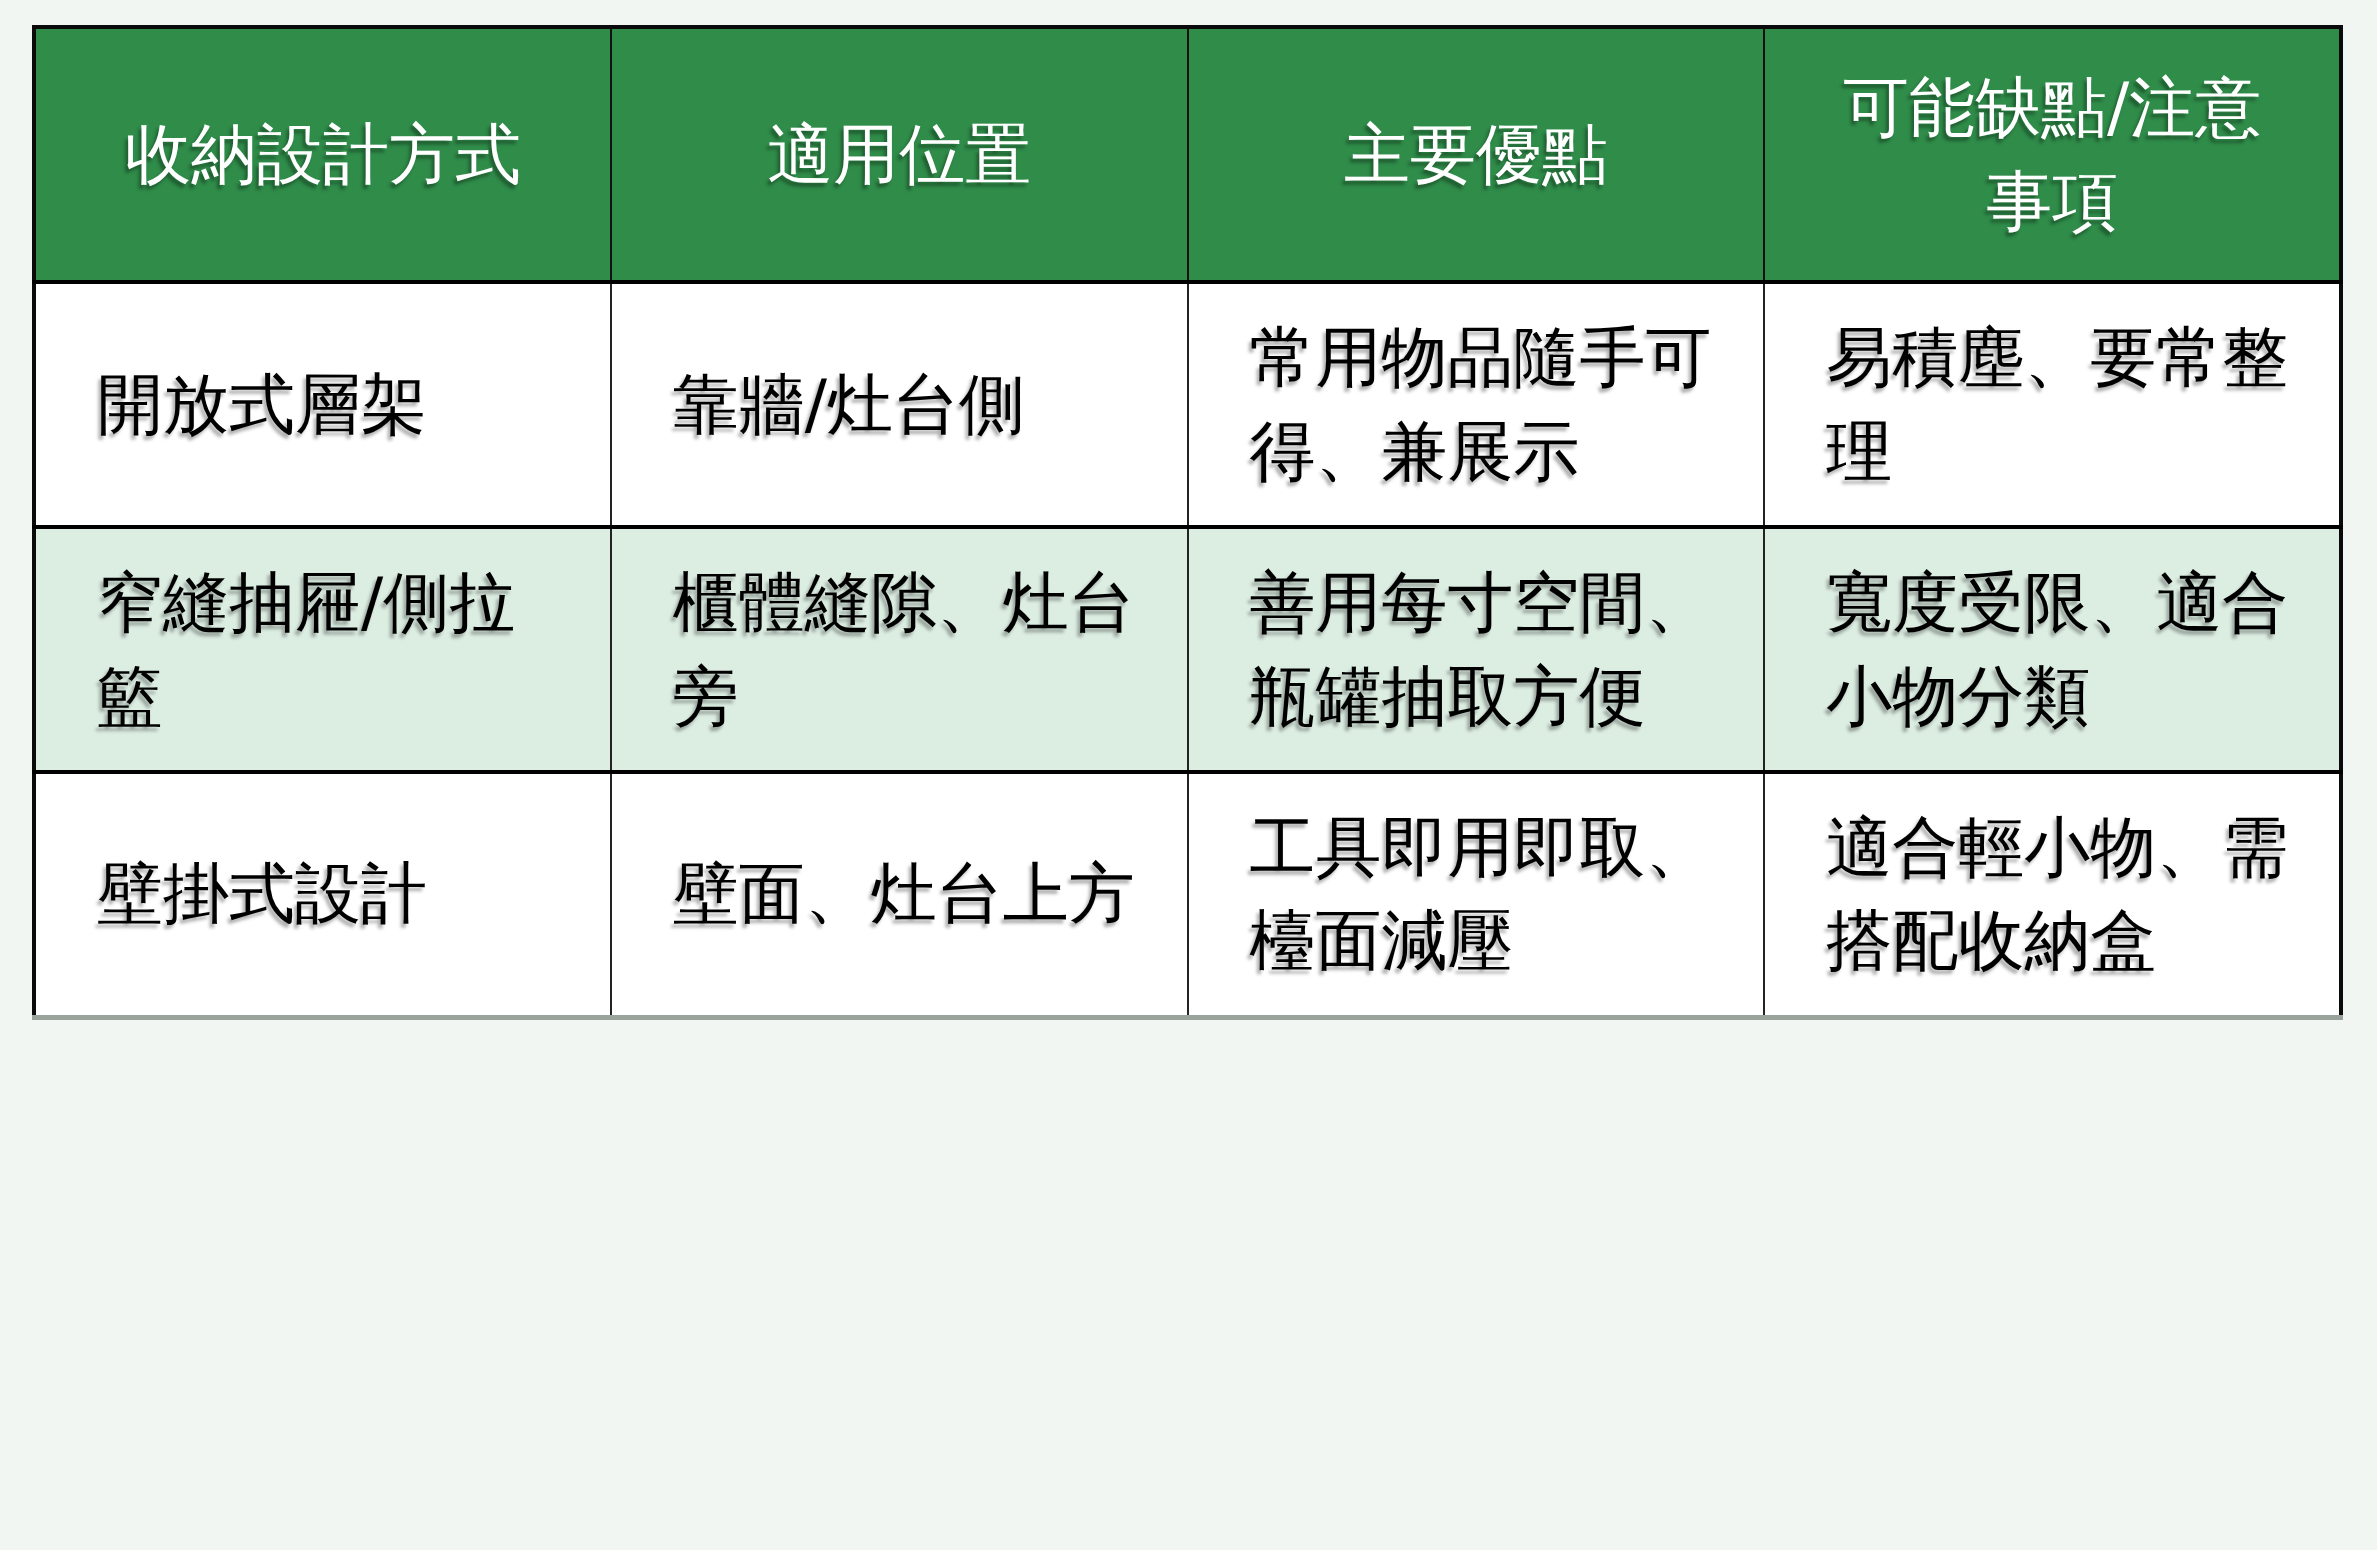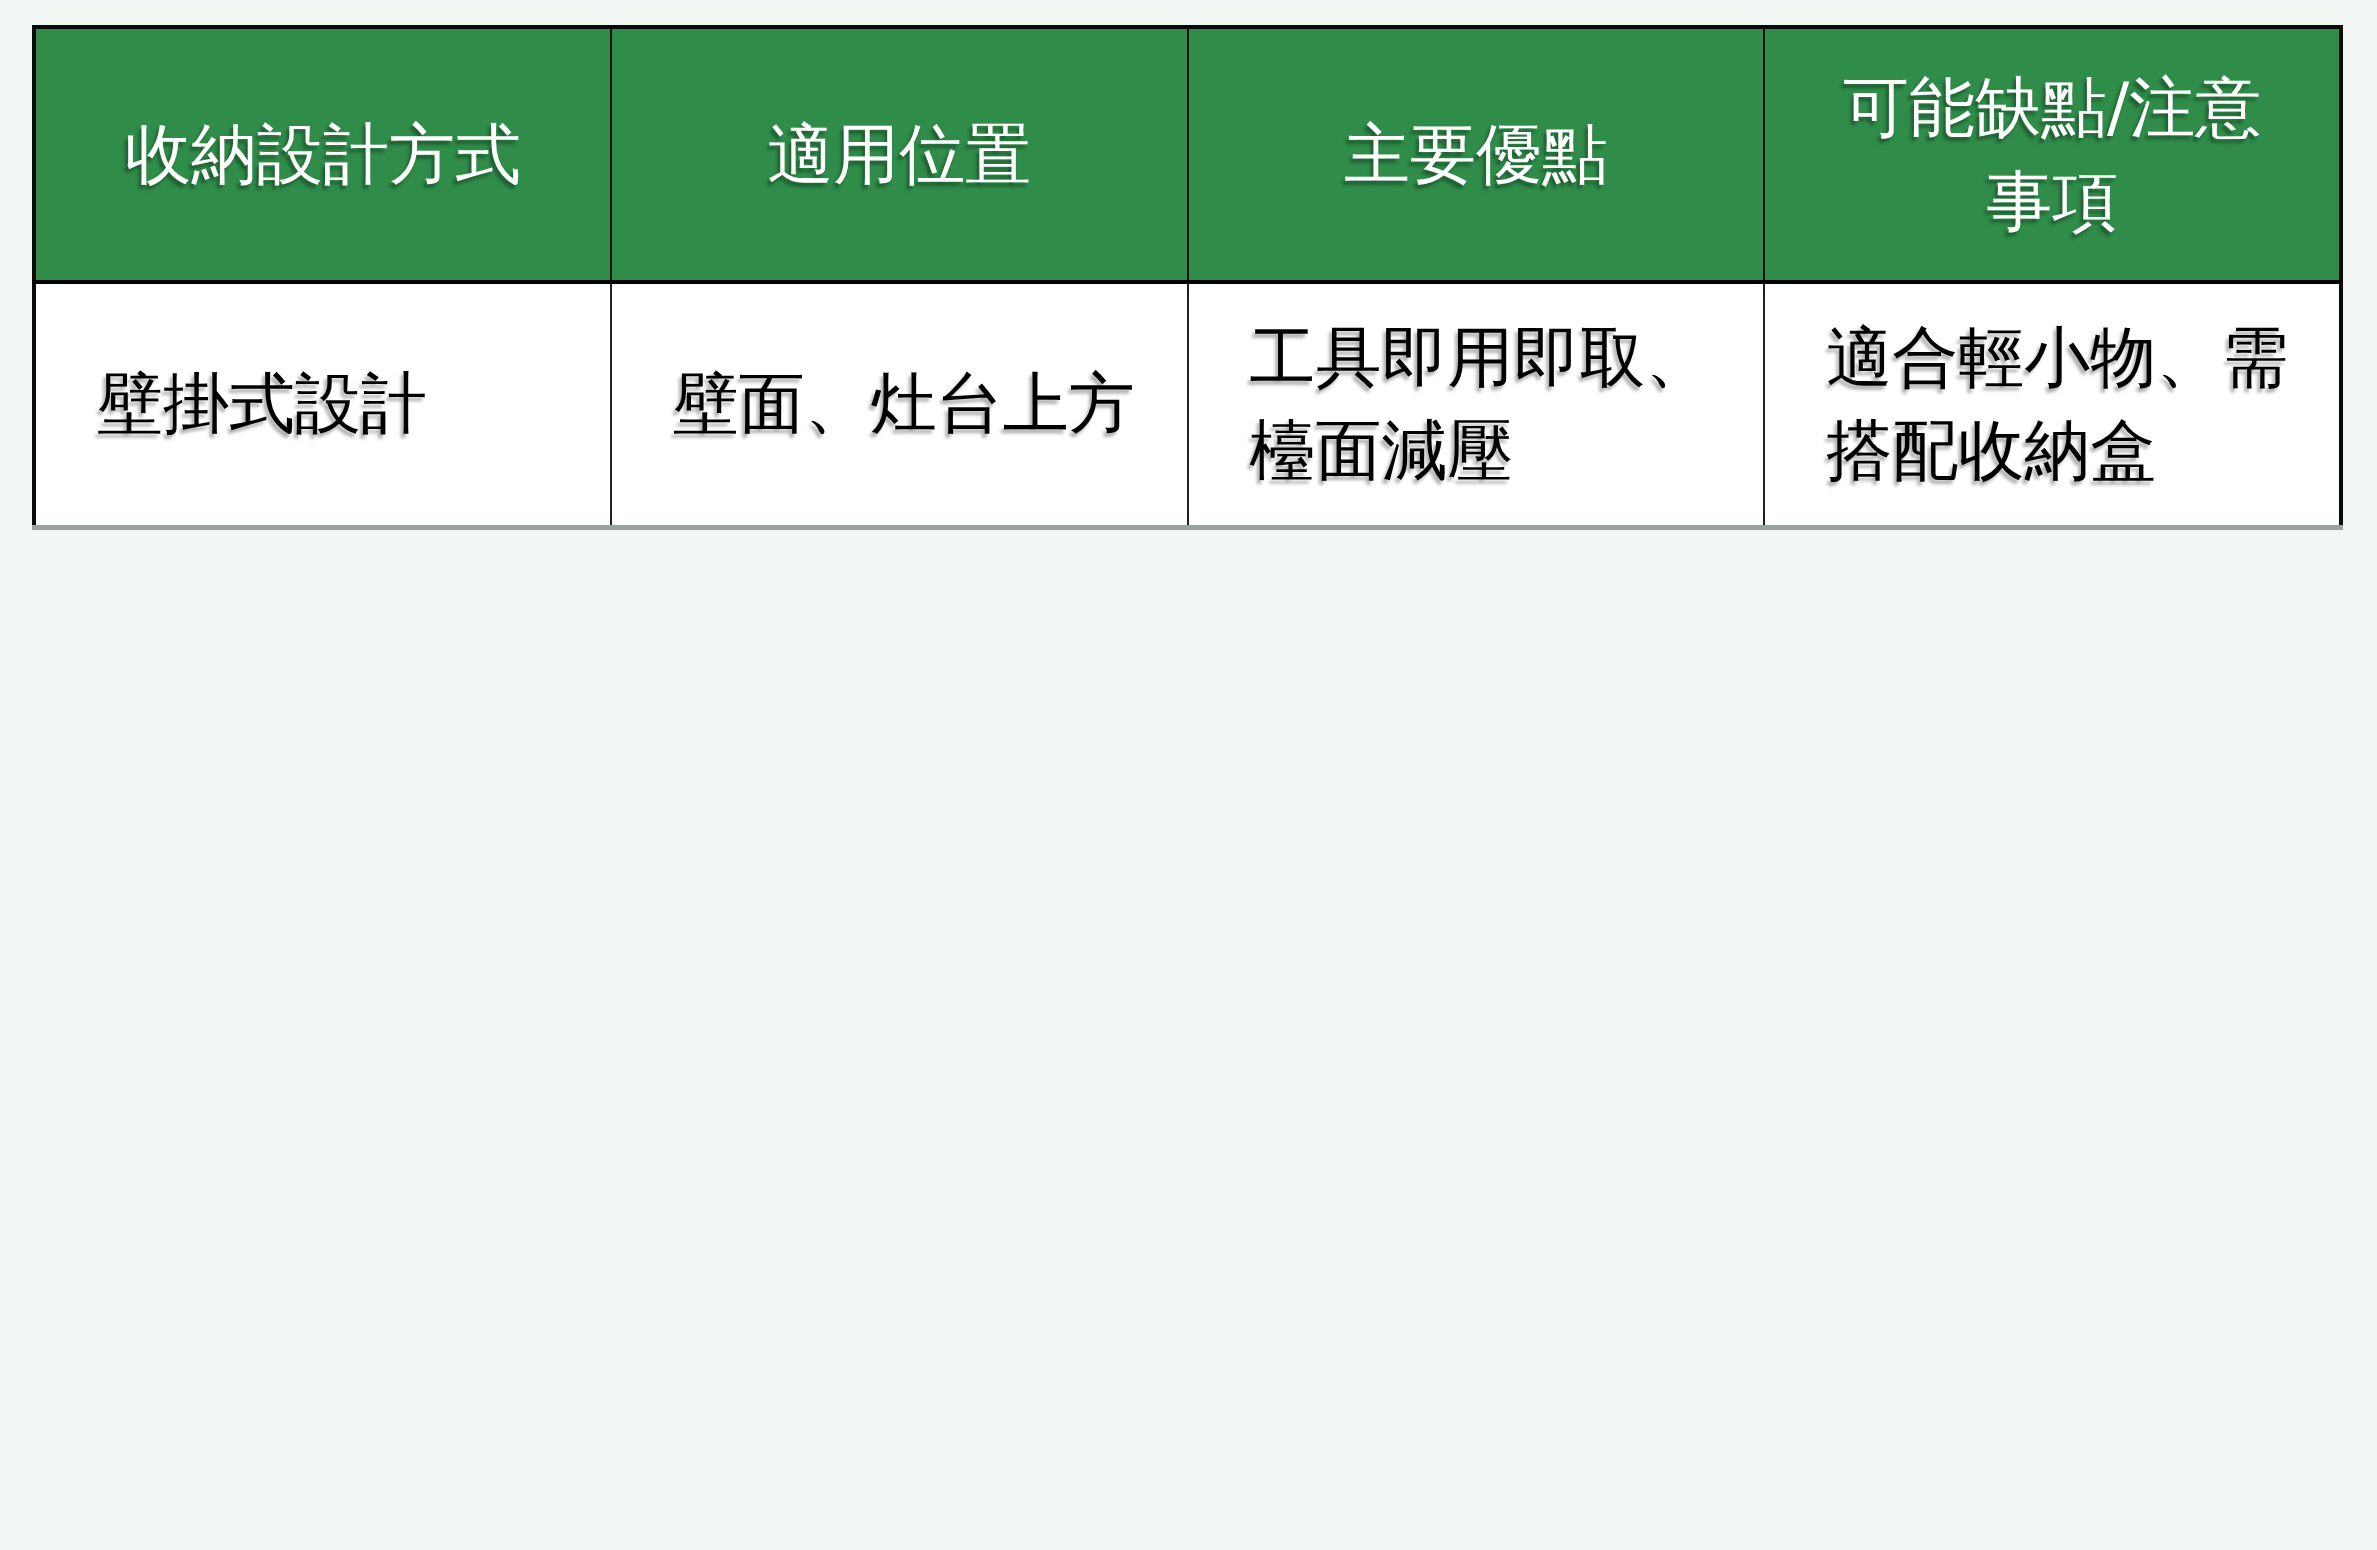--- a/index.html
+++ b/index.html
@@ -87,20 +87,38 @@
       <tr>
         <th>收納設計方式</th>
         <th>適用位置</th>
         <th>主要優點</th>
         <th>可能缺點/注意
 事項</th>
       </tr>
     </thead>
     <tbody>
       <tr class="plain">
+        <td>開放式層架</td>
+        <td>靠牆/灶台側</td>
+        <td>常用物品隨手可
+得、兼展示</td>
+        <td>易積塵、要常整
+理</td>
+      </tr>
+      <tr class="alt">
+        <td>窄縫抽屜/側拉
+籃</td>
+        <td>櫃體縫隙、灶台
+旁</td>
+        <td>善用每寸空間、
+瓶罐抽取方便</td>
+        <td>寬度受限、適合
+小物分類</td>
+      </tr>
+      <tr class="plain">
         <td>壁掛式設計</td>
         <td>壁面、灶台上方</td>
         <td>工具即用即取、
 檯面減壓</td>
         <td>適合輕小物、需
 搭配收納盒</td>
       </tr>
     </tbody>
   </table>
 </div>

